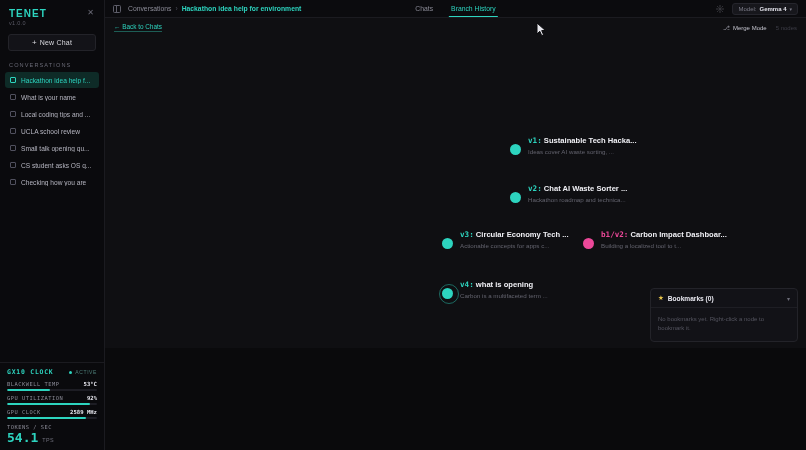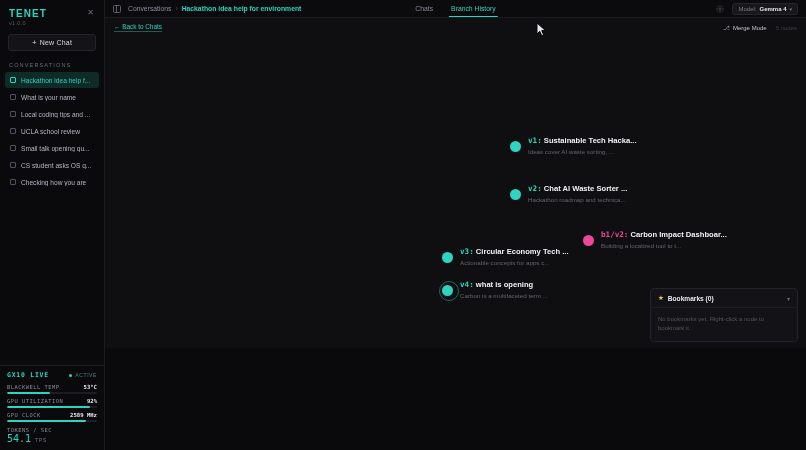--- a/index.html
+++ b/index.html
@@ -92,21 +92,21 @@
     font-family: "DejaVu Sans Mono", monospace;
   }
   .bar { height: 2px; background: #1d1d24; border-radius: 1px; overflow: hidden; }
   .bar span { display: block; height: 100%; background: #2dd4bf; border-radius: 1px; }
   .tok-label {
     font-size: 5.4px; color: #8a8a96; letter-spacing: .5px; margin-top: 5px;
     font-family: "DejaVu Sans Mono", monospace;
   }
   .tok-row { display: flex; align-items: baseline; gap: 4px; margin-top: 1px; }
   .tok-val {
-    font-size: 10px; font-weight: normal; color: #2dd4bf;
+    font-size: 13px; font-weight: bold; color: #2dd4bf;
     font-family: "DejaVu Sans Mono", monospace; line-height: 1;
   }
   .tok-unit { font-size: 5.4px; color: #6f6f7b; letter-spacing: .4px; }
 
   
   .main { flex: 1; display: flex; flex-direction: column; position: relative; background: #0f0f12; }
   .topbar {
     height: 18px; background: #0b0b0e;
     border-bottom: 1px solid #1b1b20;
     display: flex; align-items: center; padding: 0 8px;
@@ -160,21 +160,21 @@
   .merge-btn {
     display: flex; align-items: center; gap: 3px;
     font-size: 6px; color: #c3c3cd; cursor: pointer;
   }
   .merge-ico { font-size: 6px; color: #9a9aa6; }
   .nodes-count { font-size: 6px; color: #3d3d47; }
 
   
   .canvas { flex: 1; position: relative; overflow: hidden; }
   .graph { position: absolute; inset: 0; }
-  .node { position: absolute; display: flex; align-items: center; }
+  .node { position: absolute; display: flex; align-items: flex-end; }
   .dot {
     width: 11px; height: 11px; border-radius: 50%; flex: none;
     position: relative; cursor: pointer; z-index: 3;
   }
   .dot.teal { background: #2dd4bf; }
   .dot.pink { background: #ec4899; }
   .dot.sel::after {
     content: ''; position: absolute; left: -3.5px; top: -3.5px;
     width: 18px; height: 18px; border-radius: 50%;
     border: 1.5px solid rgba(45,212,191,.45);
@@ -255,21 +255,21 @@
           <span class="ctext">CS student asks OS q...</span>
         </div>
         <div class="conv">
           <span class="sq"></span>
           <span class="ctext">Checking how you are</span>
         </div>
       </div>
 
     <div class="stats">
       <div class="stats-head">
-        <div class="stats-title">GX10 LIVE</div>
+        <div class="stats-title">GX10 CLOCK</div>
         <div class="stats-live">
           <span class="live-dot"></span>
           <span class="live-txt">ACTIVE</span>
         </div>
       </div>
       <div id="metrics">
           <div class="metric">
             <div class="metric-row">
               <span class="metric-name">BLACKWELL TEMP</span>
               <span class="metric-val">53°C</span>
@@ -357,21 +357,21 @@
               <div class="nsub">Ideas cover AI waste sorting, ...</div>
             </div>
           </div>
           <div class="node" style="left: 405px; top: 149px;">
             <div class="dot teal"></div>
             <div class="ntext">
               <div class="ntitle teal"><span class="vid">v2:</span> <span class="ttxt">Chat AI Waste Sorter ...</span></div>
               <div class="nsub">Hackathon roadmap and technica...</div>
             </div>
           </div>
-          <div class="node" style="left: 337px; top: 212px;">
+          <div class="node" style="left: 337px; top: 195px;">
             <div class="dot teal"></div>
             <div class="ntext">
               <div class="ntitle teal"><span class="vid">v3:</span> <span class="ttxt">Circular Economy Tech ...</span></div>
               <div class="nsub">Actionable concepts for apps c...</div>
             </div>
           </div>
           <div class="node" style="left: 478px; top: 195px;">
             <div class="dot pink"></div>
             <div class="ntext">
               <div class="ntitle pink"><span class="vid">b1/v2:</span> <span class="ttxt">Carbon Impact Dashboar...</span></div>

